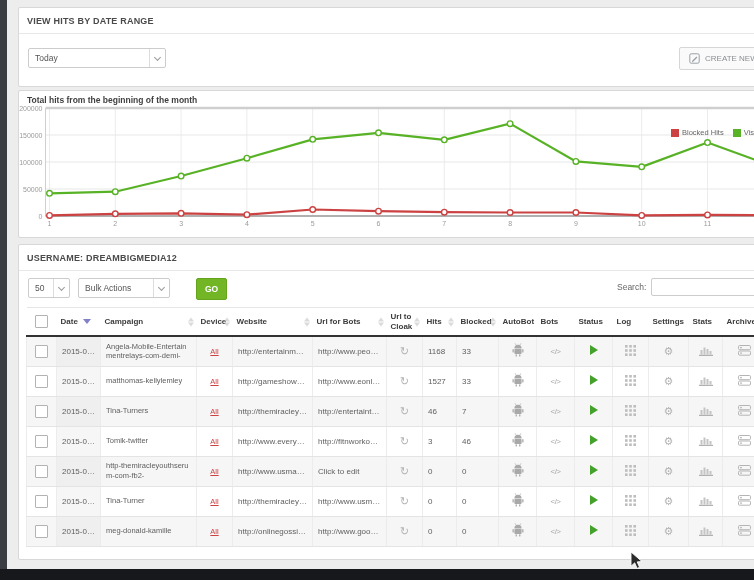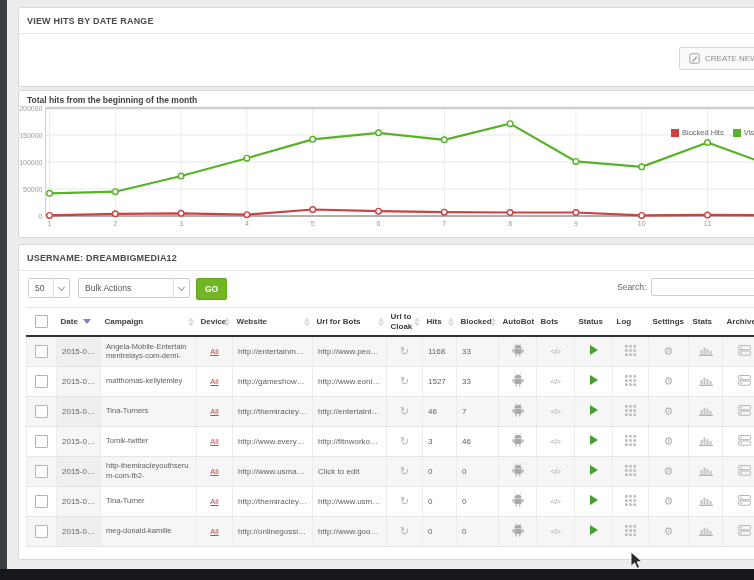--- a/index.html
+++ b/index.html
@@ -30,21 +30,21 @@
   
   #panel-chart{top:90px;height:148px;}
   .chart-title{position:absolute;left:8px;top:4px;font-size:8.5px;font-weight:bold;color:#3f3f3f;}
   .legend{position:absolute;left:652px;top:5px;display:flex;gap:9px;white-space:nowrap;font-size:7.5px;color:#666;}
   .legend .item{display:flex;align-items:center;gap:3px;margin-top:32px;}
   .legend .swatch{width:8px;height:8px;display:inline-block;}
   
   #panel-table{top:244px;height:316px;}
   .toolbar{position:relative;height:34px;}
   #pagesize-select{position:absolute;left:9px;top:7px;width:42px;}
-  #bulk-select{position:absolute;left:59px;top:7px;width:112px;}
+  #bulk-select{position:absolute;left:59px;top:7px;width:92px;}
   .btn-go{position:absolute;left:177px;top:7px;height:20px;background:#72b626;color:#fff;
     font-size:8.5px;font-weight:bold;border:1px solid #65a51e;border-radius:2px;padding:0 8px;
     display:inline-flex;align-items:center;}
   .searchbox{position:absolute;left:598px;top:7px;display:flex;align-items:center;gap:5px;
     font-size:8.5px;color:#666;}
   .searchbox input{width:138px;height:18px;border:1px solid #ccc;border-radius:2px;box-sizing:border-box;
     font-size:8.5px;padding:0 4px;}
   
   .tblwrap{margin-left:7px;margin-top:2px;}
   table{border-collapse:collapse;table-layout:fixed;width:740px;font-size:8px;color:#5f5f5f;}
@@ -79,20 +79,26 @@
 </style>
 </head>
 <body>
 
 <div class="stage">
   <div class="edgebar"></div>
 
   <div class="panel" id="panel-range">
     <div class="sec-title">VIEW HITS BY DATE RANGE</div>
     <div class="content">
+      <div class="fake-select" id="range-select">
+        <span class="val">Today</span>
+        <span class="arrowbox">
+            <span class="chev"></span>
+          </span>
+      </div>
       <div class="btn-create">
         <svg width="11" height="11" viewBox="0 0 11 11">
           <rect x="0.8" y="0.8" width="9.4" height="9.4" rx="1.4" fill="none" stroke="#9aa0a6"></rect>
           <path d="M3.2 7.8l4.2-4.2 1 1-4.2 4.2-1.3.3z" fill="#9aa0a6"></path>
         </svg>
         <span>CREATE NEW CAMPAIGN</span>
       </div>
     </div>
   </div>
 

